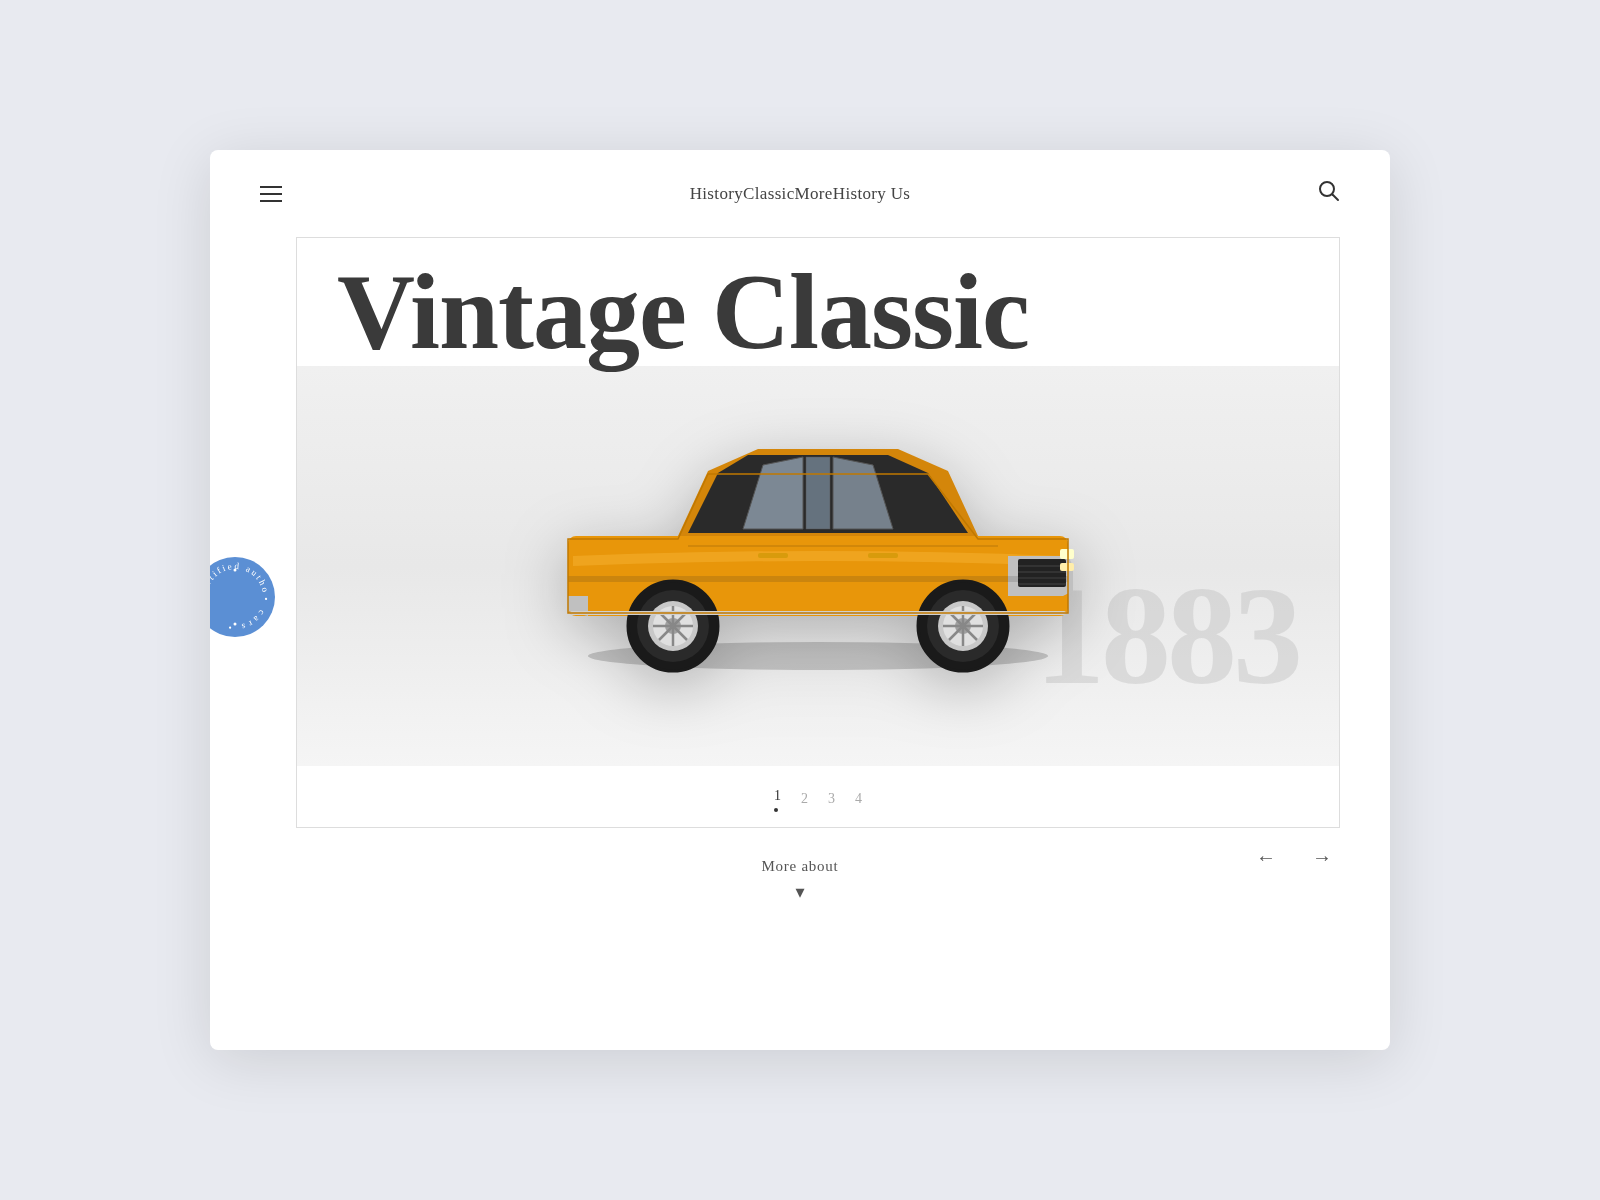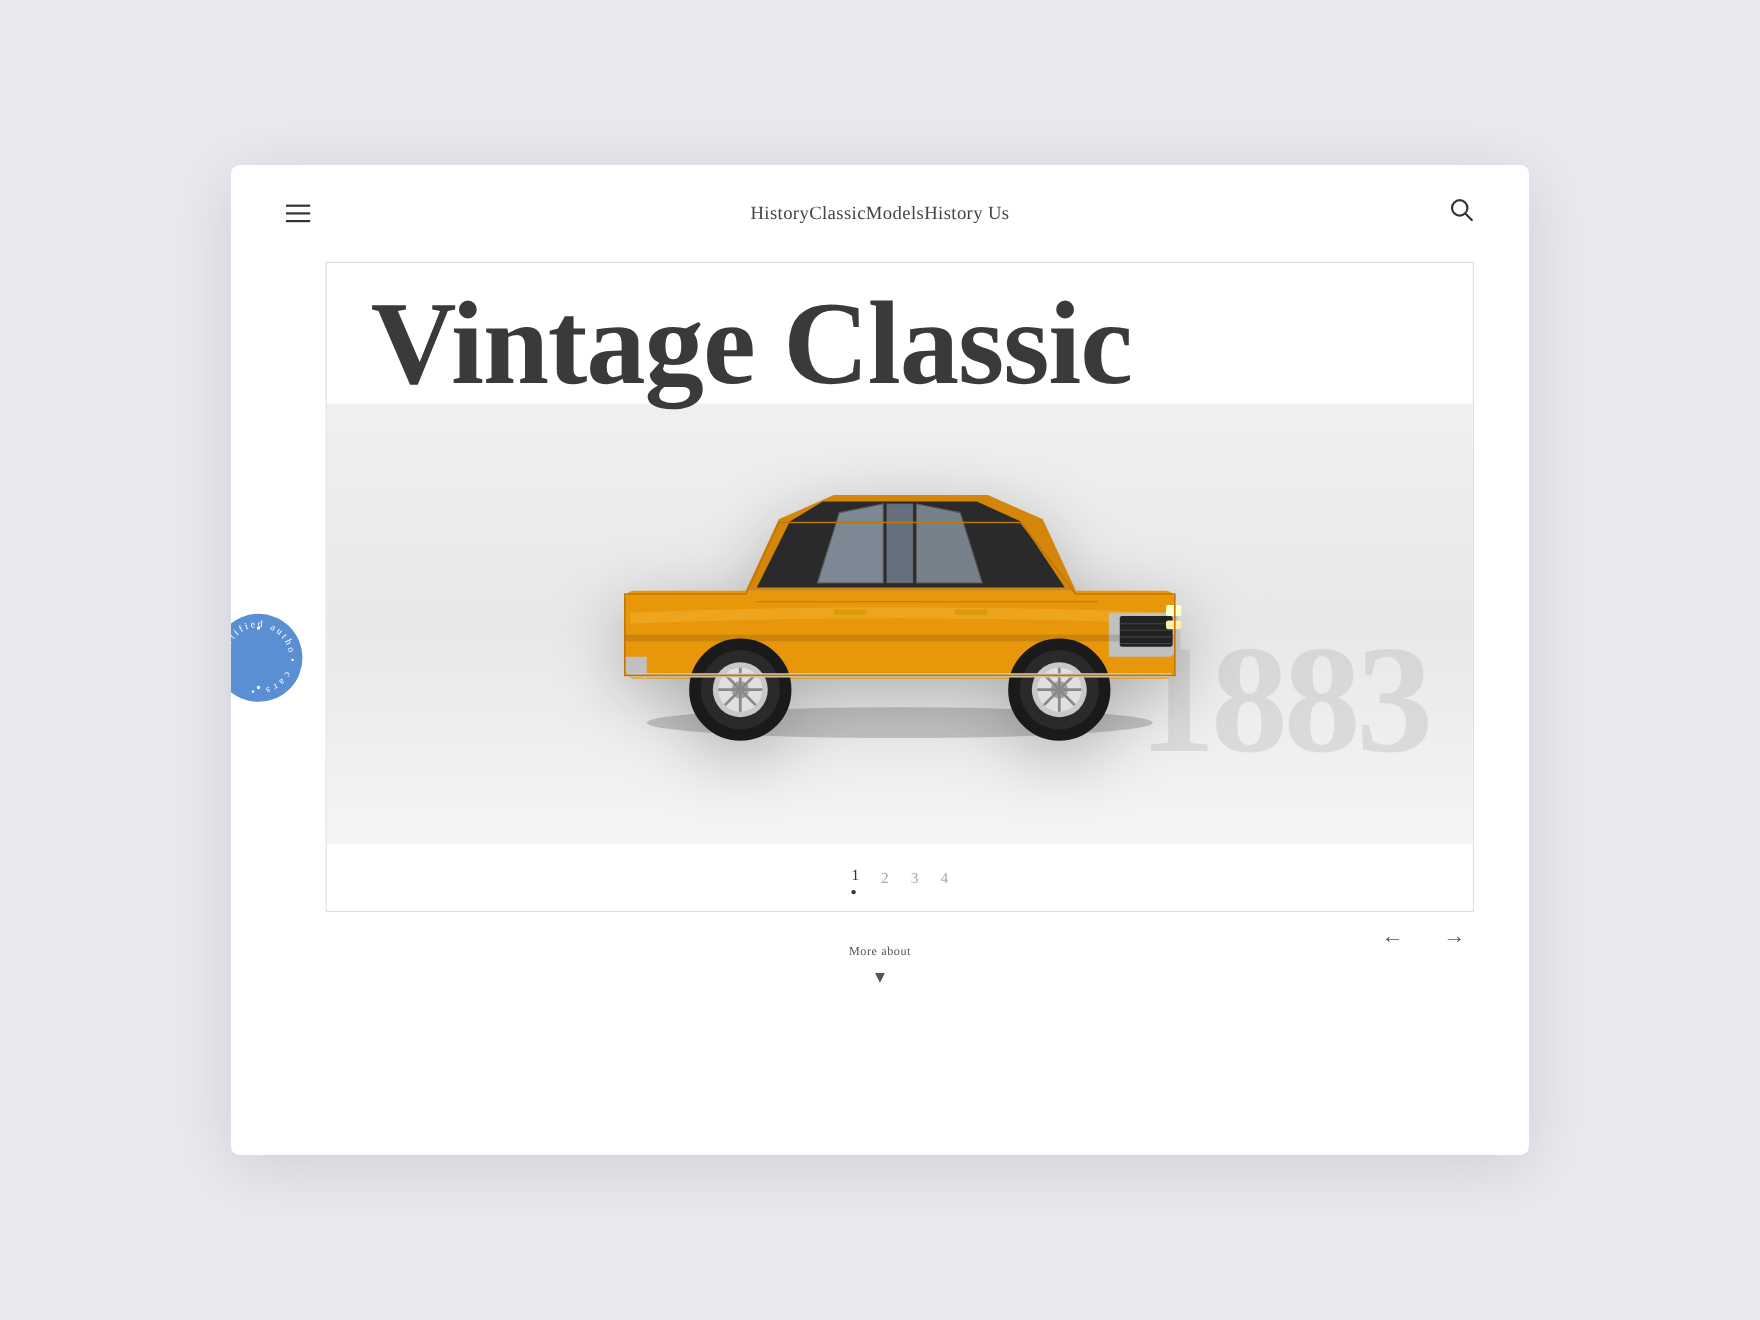--- a/index.html
+++ b/index.html
@@ -199,21 +199,21 @@
     }
 
     
     .more-about-section {
       text-align: center;
       padding: 30px 0 20px 0;
     }
 
     .more-about-label {
       font-family: Georgia, serif;
-      font-size: 11px;
+      font-size: 15px;
       color: #555;
       letter-spacing: 0.05em;
       display: block;
       margin-bottom: 6px;
     }
 
     .chevron-down {
       font-size: 18px;
       color: #555;
       cursor: pointer;
@@ -233,21 +233,21 @@
   <header class="header">
     <div class="hamburger-icon">
       <span></span>
       <span></span>
       <span></span>
     </div>
 
     <nav class="nav">
       <a class="nav-item">History</a>
       <a class="nav-item">Classic</a>
-      <a class="nav-item">Models</a>
+      <a class="nav-item">More</a>
       <a class="nav-item">History Us</a>
     </nav>
 
     <div class="search-icon">
       <svg width="22" height="22" viewBox="0 0 22 22" fill="none">
         <circle cx="9" cy="9" r="7" stroke="#333" stroke-width="2"></circle>
         <line x1="14.5" y1="14.5" x2="20" y2="20" stroke="#333" stroke-width="2" stroke-linecap="round"></line>
       </svg>
     </div>
   </header>

